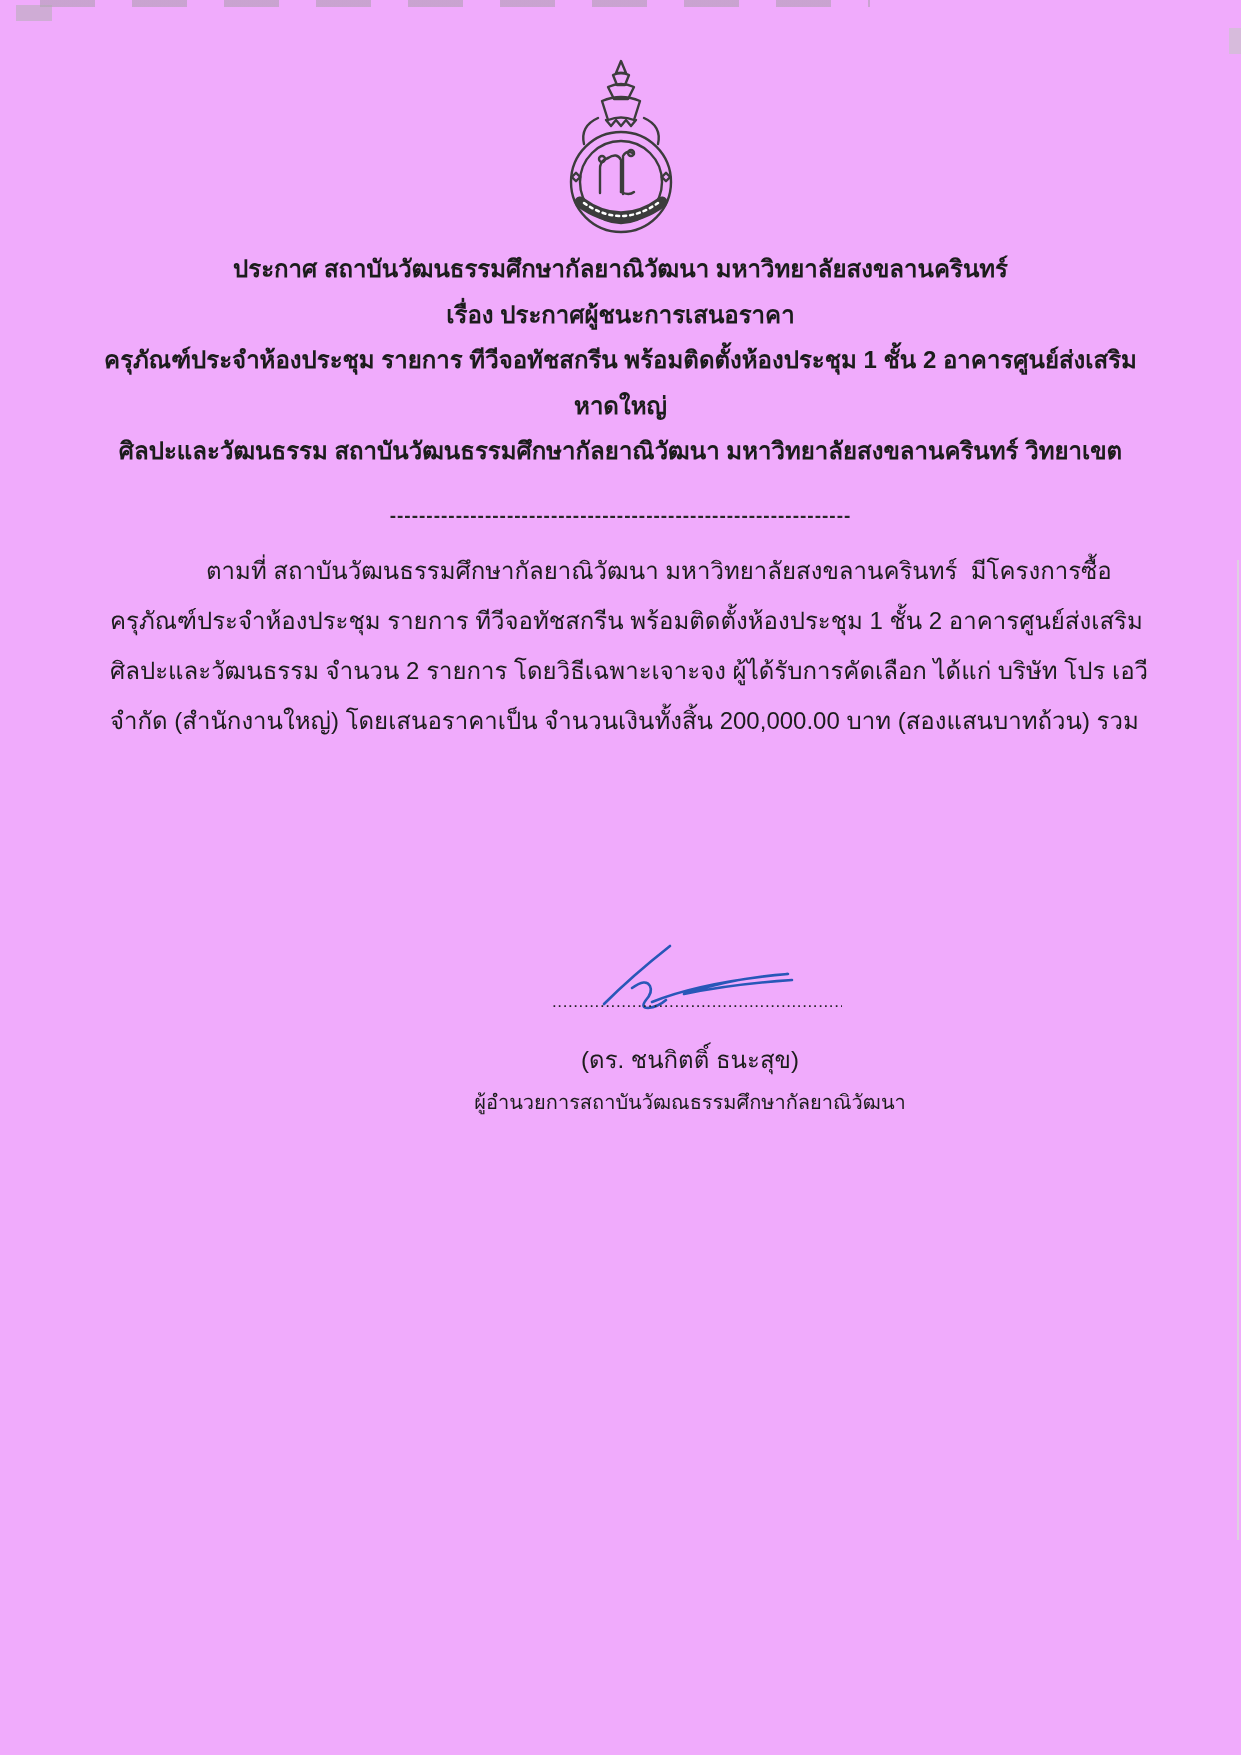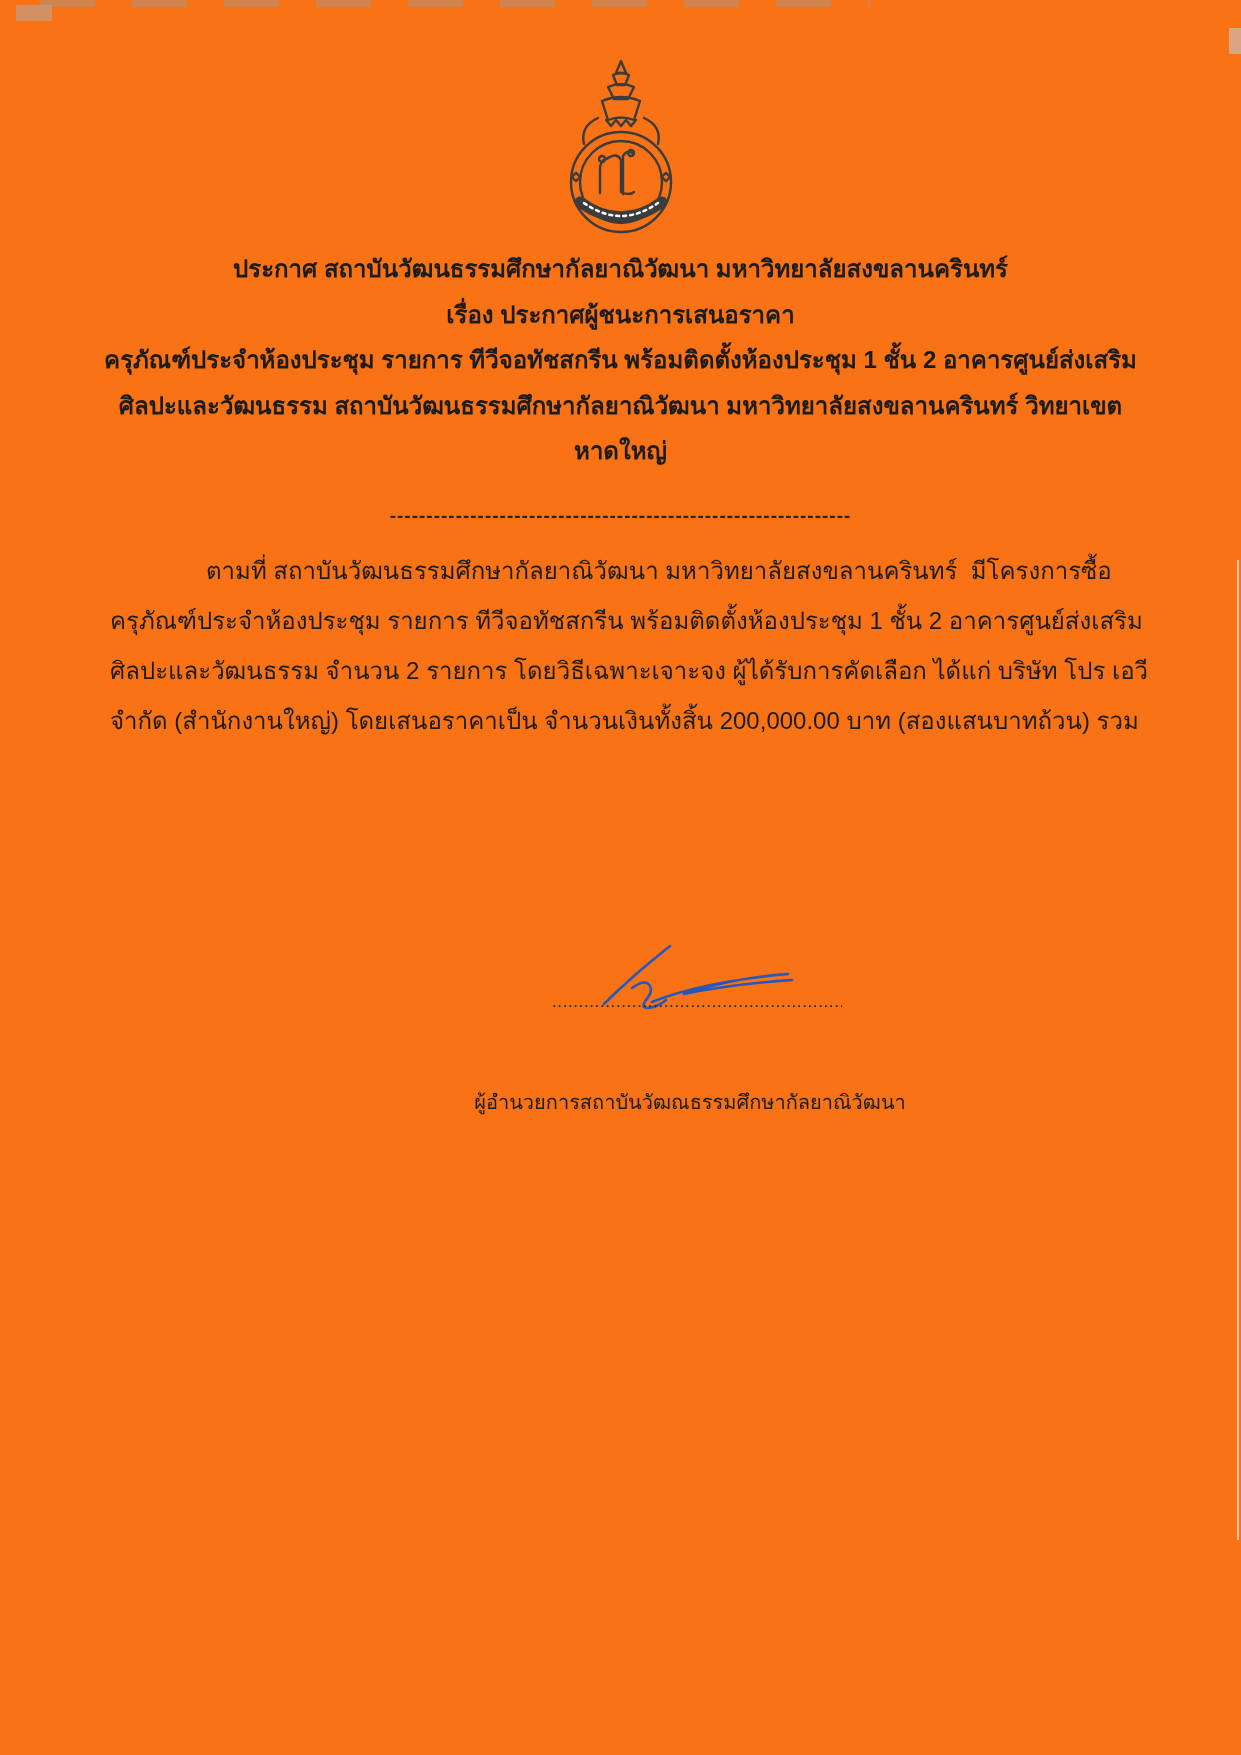--- a/index.html
+++ b/index.html
@@ -1,20 +1,20 @@
 <!DOCTYPE html>
 <html><head>
 <meta charset="utf-8">
 <style>
   html,body{margin:0;padding:0;background:#e8e8e8;}
   .page{
     position:relative;
     width:1241px;height:1755px;
     margin:0 auto;
-    background:#f97316;
+    background:#f0abfc;
     overflow:hidden;
     font-family:"Liberation Sans","DejaVu Sans",sans-serif;
     color:#1c1c1c;
   }
   
   .art-top{
     position:absolute;top:0;left:40px;width:830px;height:7px;
     background:repeating-linear-gradient(90deg,#9a9a9a 0 55px,transparent 55px 92px);
     opacity:.45;
   }
@@ -102,37 +102,38 @@
       <circle cx="66" cy="101" r="3"></circle>
       <circle cx="95" cy="95" r="3"></circle>
       <path d="M85 134 q8 4 13 0"></path>
     </svg>
   </div>
 
   <div class="header">
     <div class="h-line">ประกาศ สถาบันวัฒนธรรมศึกษากัลยาณิวัฒนา มหาวิทยาลัยสงขลานครินทร์</div>
     <div class="h-line">เรื่อง ประกาศผู้ชนะการเสนอราคา</div>
     <div class="h-line">ครุภัณฑ์ประจำห้องประชุม รายการ ทีวีจอทัชสกรีน พร้อมติดตั้งห้องประชุม 1 ชั้น 2 อาคารศูนย์ส่งเสริม</div>
+    <div class="h-line">หาดใหญ่</div>
     <div class="h-line">ศิลปะและวัฒนธรรม สถาบันวัฒนธรรมศึกษากัลยาณิวัฒนา มหาวิทยาลัยสงขลานครินทร์ วิทยาเขต</div>
-    <div class="h-line">หาดใหญ่</div>
   </div>
 
   <div class="divider">---------------------------------------------------------------</div>
 
   <div class="body-text">
     <div class="b-line indent">ตามที่ สถาบันวัฒนธรรมศึกษากัลยาณิวัฒนา มหาวิทยาลัยสงขลานครินทร์  มีโครงการซื้อ</div>
     <div class="b-line">ครุภัณฑ์ประจำห้องประชุม รายการ ทีวีจอทัชสกรีน พร้อมติดตั้งห้องประชุม 1 ชั้น 2 อาคารศูนย์ส่งเสริม</div>
     <div class="b-line">ศิลปะและวัฒนธรรม จำนวน 2 รายการ โดยวิธีเฉพาะเจาะจง ผู้ได้รับการคัดเลือก ได้แก่ บริษัท โปร เอวี</div>
     <div class="b-line">จำกัด (สำนักงานใหญ่) โดยเสนอราคาเป็น จำนวนเงินทั้งสิ้น 200,000.00 บาท (สองแสนบาทถ้วน) รวม</div>
   </div>
 
 
   <div class="sig-scribble">
     <svg width="210" height="80" viewBox="0 0 210 80" fill="none" stroke="#2857b8" stroke-width="2.6" stroke-linecap="round" stroke-linejoin="round">
       <path d="M12 66 Q40 38 78 8"></path>
       <path d="M40 50 q14 -10 18 -2 q3 6 -4 14 q-6 8 2 8 q10 -1 18 -8"></path>
       <path d="M60 64 Q110 44 196 36 Q140 40 92 56 Q140 46 200 42"></path>
     </svg>
   </div>
   <div class="sig-dots">.......................................................</div>
+  <div class="sig-name">(ดร. ชนกิตติ์ ธนะสุข)</div>
   <div class="sig-title">ผู้อำนวยการสถาบันวัฒณธรรมศึกษากัลยาณิวัฒนา</div>
 
 </div>
 
 </body></html>

